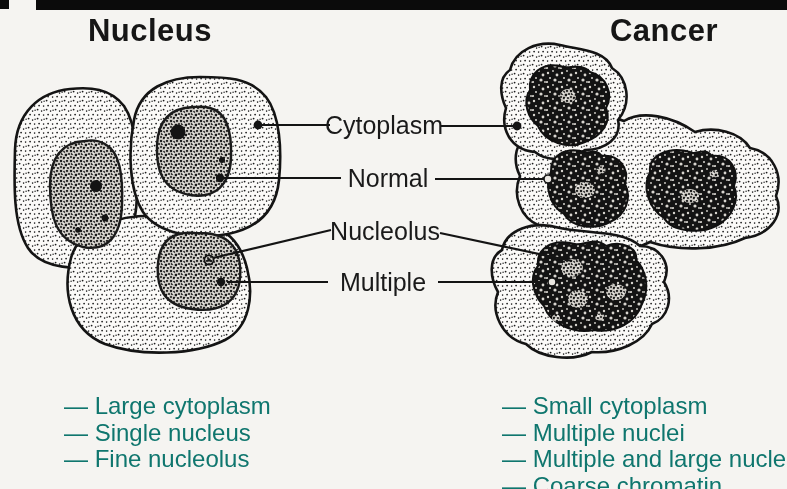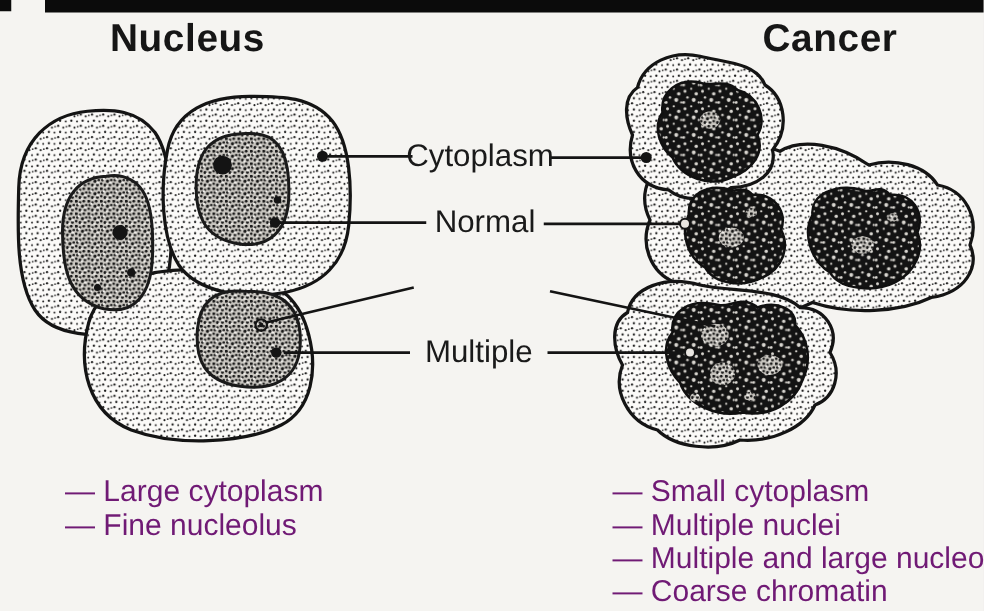--- a/index.html
+++ b/index.html
@@ -17,22 +17,22 @@
   .h-cancer{left:664px;}
   .mid-label{
     position:absolute;transform:translate(-50%,-50%);
     font-size:25px;font-weight:400;white-space:nowrap;color:#1a1a1a;
   }
   .lbl-cytoplasm{left:384px;top:125px;}
   .lbl-nucleus{left:388px;top:178px;}
   .lbl-nucleolus{left:385px;top:231px;}
   .lbl-chromatin{left:383px;top:282px;}
   .feature-list{
-    position:absolute;top:377px;margin:4px;padding:0;list-style:none;
-    font-size:24px;line-height:26.5px;color:#701a75;white-space:nowrap;
+    position:absolute;top:377px;margin:16px;padding:0;list-style:none;
+    font-size:24px;line-height:26.5px;color:#0f766e;white-space:nowrap;
   }
   .list-normal{left:48px;}
   .list-cancer{left:486px;}
 </style>
 </head>
 <body>
 
 <div class="stage">
 
   <svg width="787" height="489" viewBox="0 0 787 489">
@@ -147,24 +147,26 @@
       <circle cx="221" cy="282" r="4.2" fill="#141414"></circle>
       <circle cx="552" cy="282" r="4" fill="#e9e6e1" stroke="#141414" stroke-width="1.6"></circle>
     </g>
   </svg>
 
   <div class="heading h-normal">Nucleus</div>
   <div class="heading h-cancer">Cancer</div>
 
   <div class="mid-label lbl-cytoplasm">Cytoplasm</div>
   <div class="mid-label lbl-nucleus">Normal</div>
+  <div class="mid-label lbl-nucleolus">Nucleolus</div>
   <div class="mid-label lbl-chromatin">Multiple</div>
 
   <ul class="feature-list list-normal">
     <li>— Large cytoplasm</li>
+    <li>— Single nucleus</li>
     <li>— Fine nucleolus</li>
   </ul>
 
   <ul class="feature-list list-cancer">
     <li>— Small cytoplasm</li>
     <li>— Multiple nuclei</li>
     <li>— Multiple and large nucleoli</li>
     <li>— Coarse chromatin</li>
   </ul>
 

